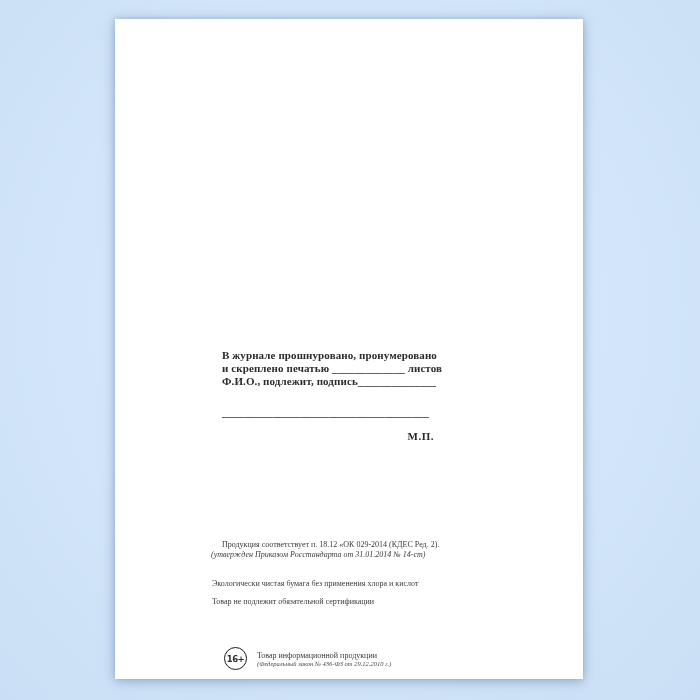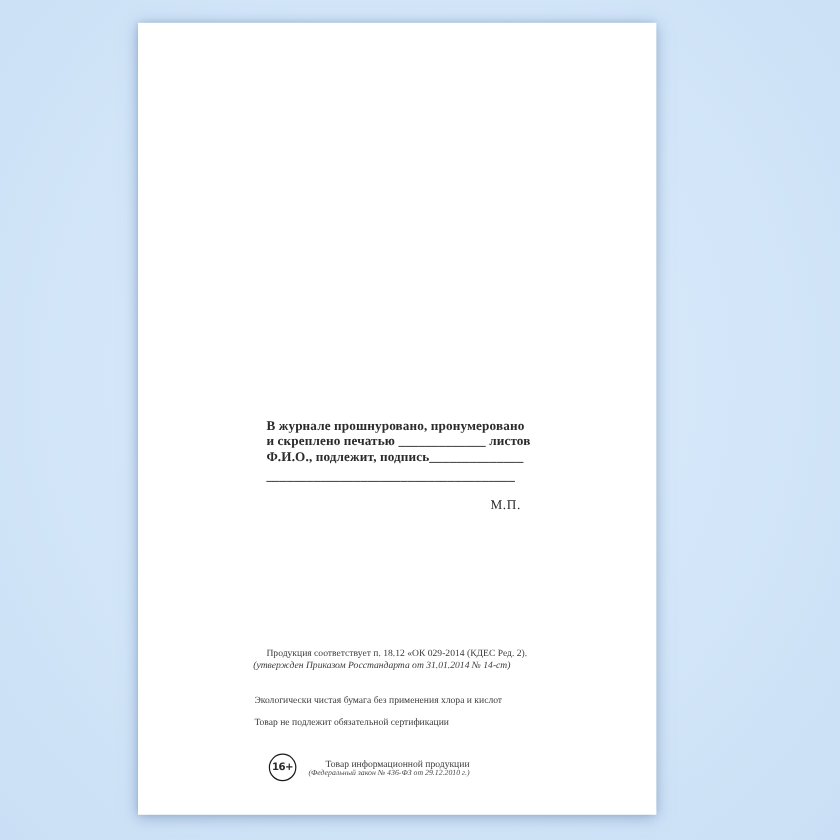--- a/index.html
+++ b/index.html
@@ -15,43 +15,43 @@
   }
   .stage {
     position: relative;
     width: 700px;
     height: 700px;
   }
   .paper {
     position: absolute;
     left: 115px;
     top: 19px;
-    width: 432px;
+    width: 468px;
     height: 660px;
     background: #ffffff;
     box-shadow: 0 2px 12px rgba(96, 128, 168, 0.55), 0 0 4px rgba(96, 128, 168, 0.30);
   }
   .stitch-block {
     position: absolute;
     left: 107px;
     top: 330px;
     width: 216px;
     font-weight: bold;
     font-size: 11px;
     line-height: 13px;
     color: #2b2b2b;
     letter-spacing: 0.1px;
     white-space: nowrap;
   }
-  .stitch-line5 { margin-top: 3px; }
+  .stitch-line5 { margin-top: 18px; }
   .mp {
     margin-top: 11px;
     text-align: right;
     padding-right: 4px;
-    font-weight: normal;
+    font-weight: bold;
     letter-spacing: 0.5px;
   }
   .compliance {
     position: absolute;
     left: 96px;
     top: 521px;
     font-size: 8px;
     line-height: 9.5px;
     color: #3a3a3a;
     white-space: nowrap;
@@ -66,25 +66,24 @@
     color: #3a3a3a;
     white-space: nowrap;
   }
   .note-line {
     line-height: 10px;
     margin-bottom: 8px;
   }
   .agemark {
     position: absolute;
     left: 109px;
-    top: 609px;
+    top: 628px;
     display: flex;
     align-items: flex-start;
     color: #2b2b2b;
-    text-align: right;
   }
   .age-badge {
     width: 23px;
     height: 23px;
     border: 1.6px solid #1a1a1a;
     border-radius: 50%;
     box-sizing: border-box;
     display: flex;
     align-items: center;
     justify-content: center;

